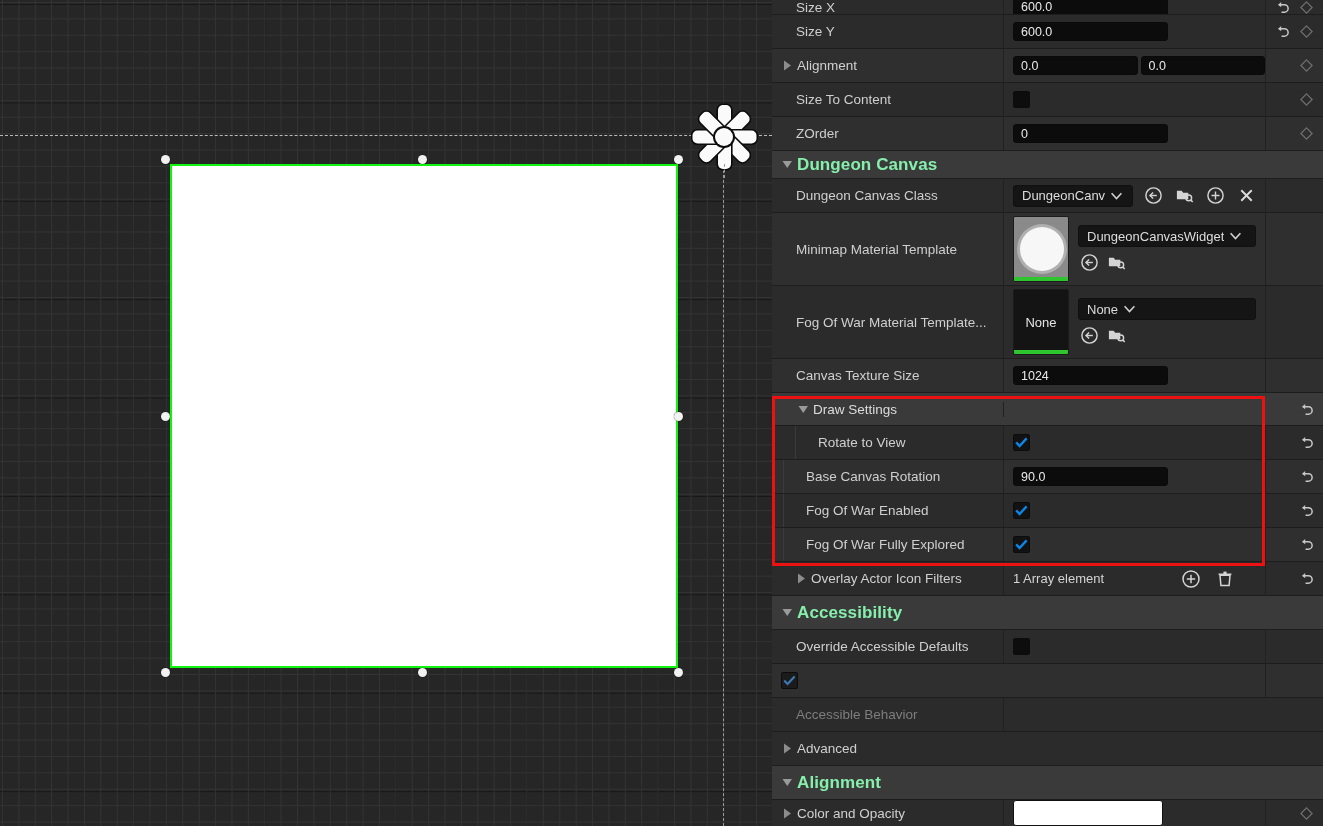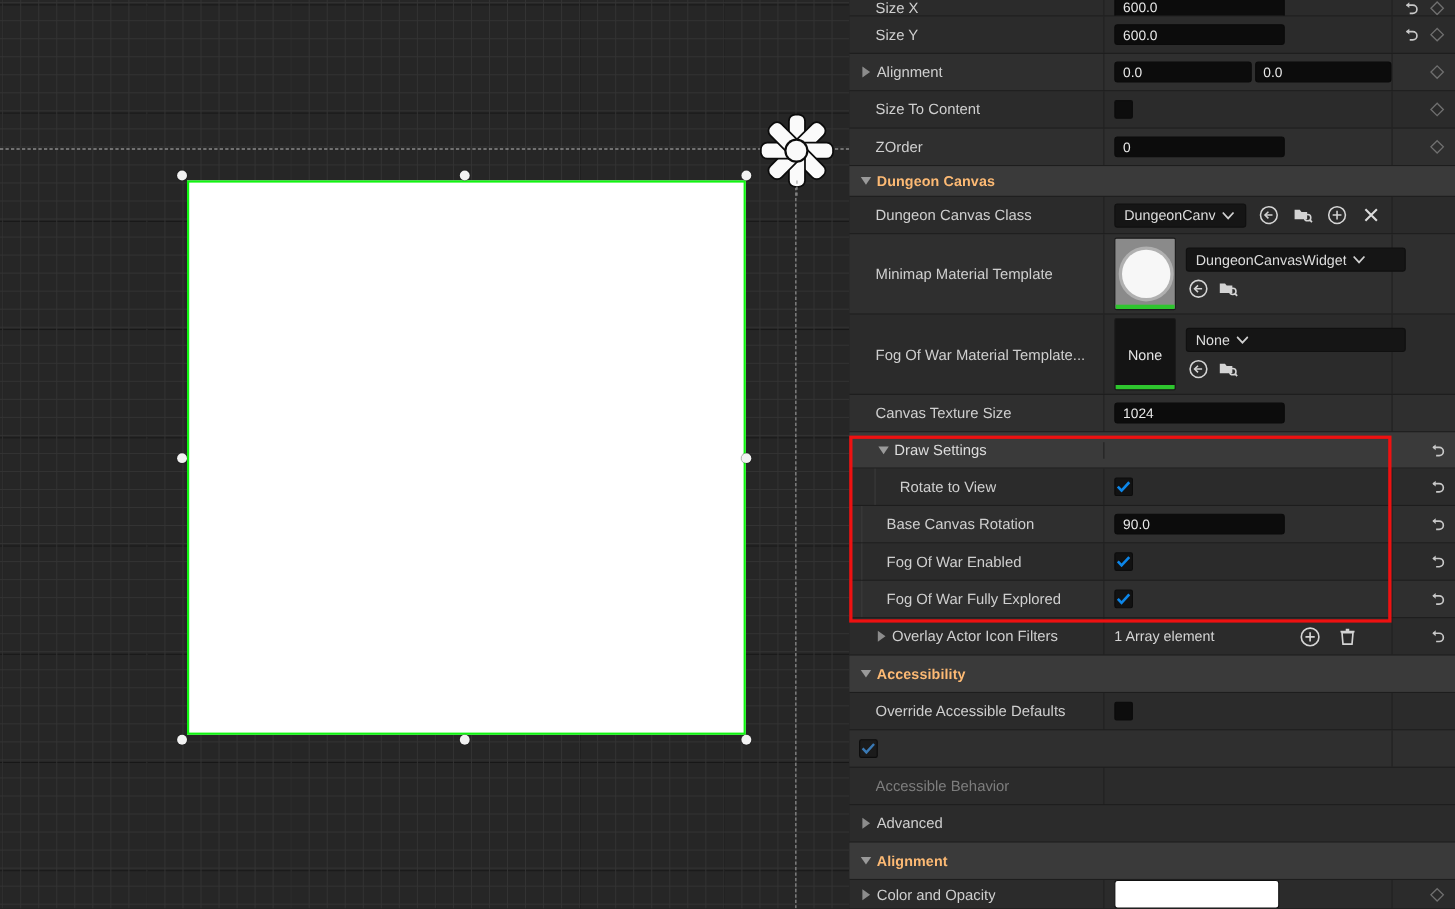--- a/index.html
+++ b/index.html
@@ -79,21 +79,21 @@
     border-bottom: 1px solid #1d1d1d;
     min-height: 34px;
     background: #2b2b2b;
   }
   .row.alt { background: #2f2f2f; }
   .row.cat {
     background: #3a3a3a; min-height: 28px; align-items: center;
     border-bottom: 1px solid #1d1d1d;
   }
   .row.cat .cat-label {
-    font-size: 13px; font-weight: bold; color: #fdba74;
+    font-size: 17px; font-weight: bold; color: #86efac;
     letter-spacing: .1px;
   }
 
   .namecol {
     width: 232px; flex: 0 0 232px;
     display: flex; align-items: center;
     border-right: 1px solid #212121;
     padding-left: 8px;
     text-align: center;
   }
@@ -150,21 +150,21 @@
 
   .combo {
     height: 22px; background: #151515; border: 1px solid #101010;
     border-radius: 3px; display: flex; align-items: center;
     padding: 0 6px 0 8px; gap: 6px; color: #dcdcdc; font-size: 13px;
     cursor: pointer;
   }
   .combo.dis { background: #3a3a3a; border-color: #3a3a3a; color: #9a9a9a; }
   .combo .ctext { white-space: nowrap; overflow: hidden; text-overflow: ellipsis; }
   .combo.w120 { width: 120px; }
-  .combo.w177 { width: 200px; }
+  .combo.w177 { width: 178px; }
   .combo.w128 { width: 128px; }
 
   .iconbtn {
     width: 22px; height: 22px; display: flex; align-items: center;
     justify-content: center; cursor: pointer;
   }
   .iconbtn.sm { width: 19px; height: 19px; }
 
   .thumb {
     width: 56px; height: 66px; background: #8a8a8a;

